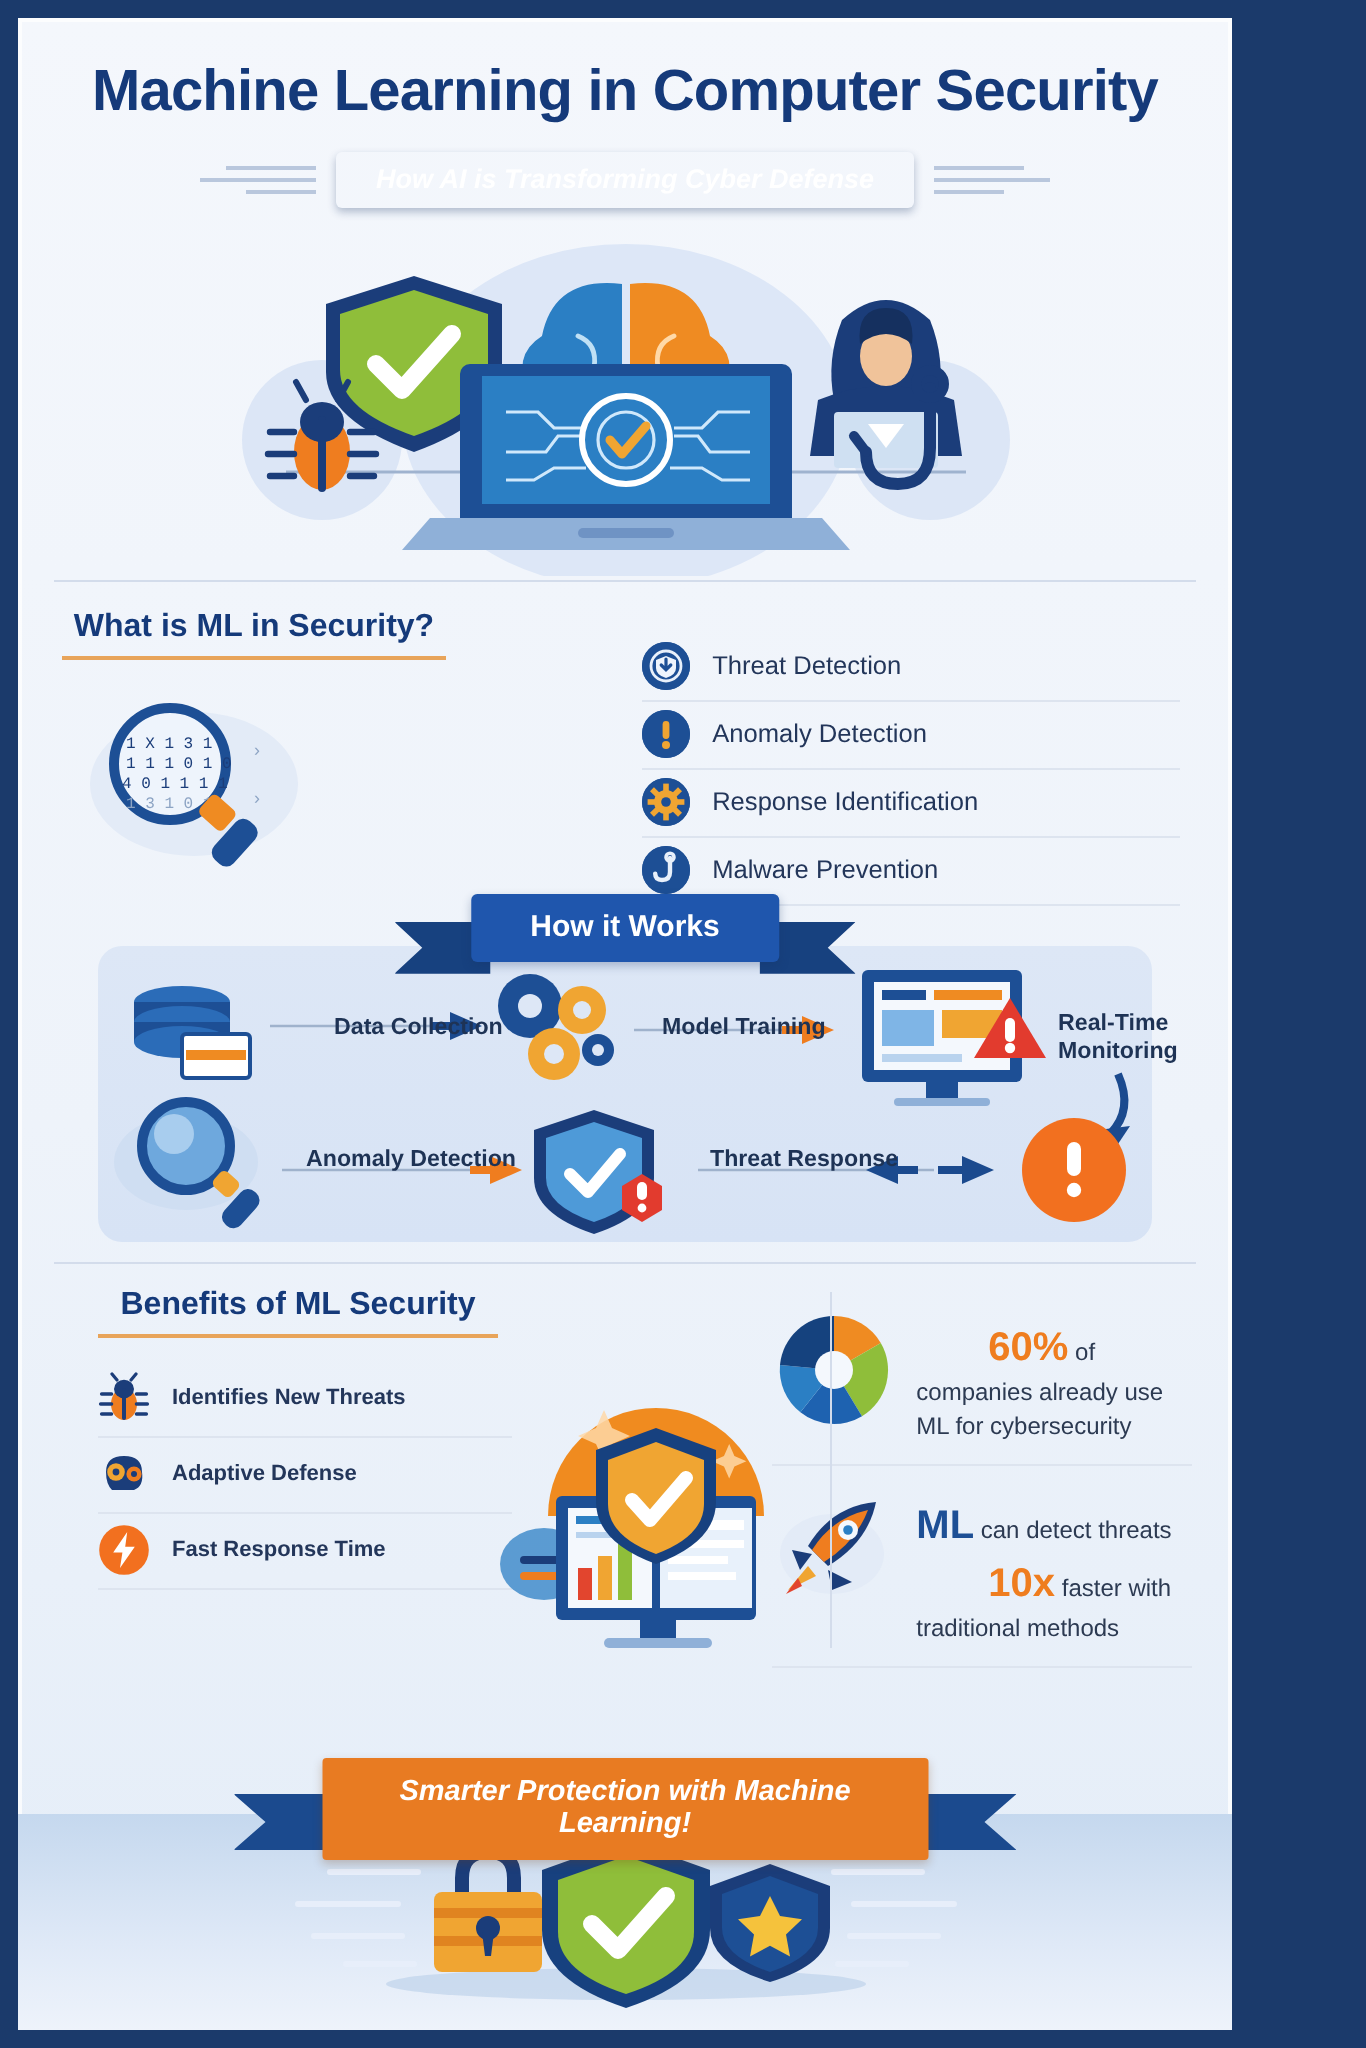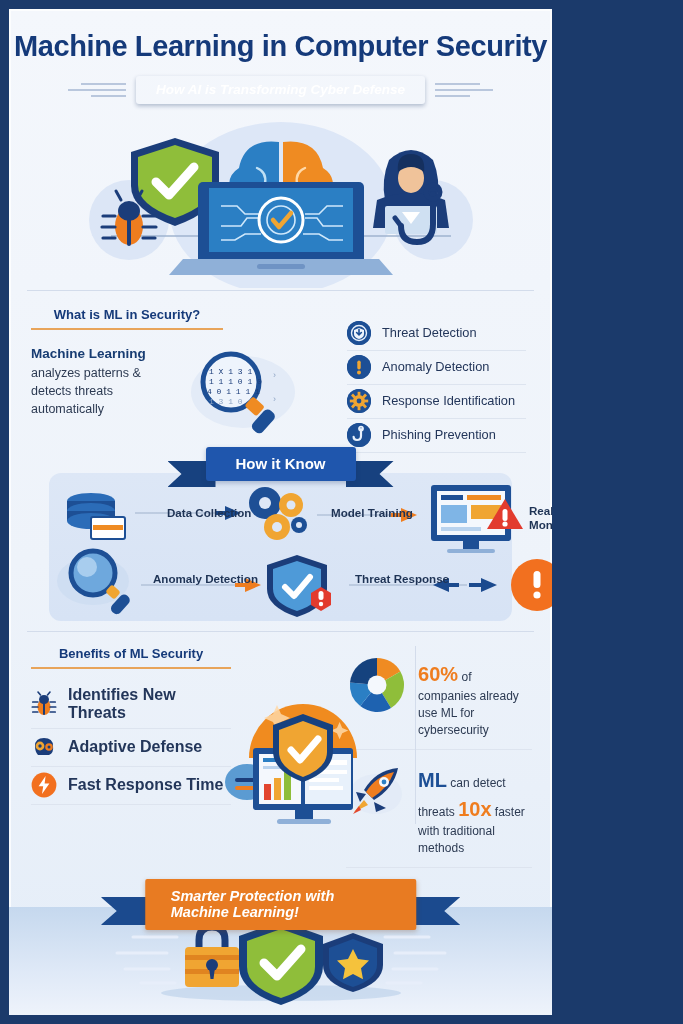--- a/index.html
+++ b/index.html
@@ -4,21 +4,21 @@
 <style>
   * { margin:0; padding:0; box-sizing:border-box; }
   body {
     width:683px; height:1024px;
     background:#1b3a6b;
     font-family:"Liberation Sans", sans-serif;
     overflow:hidden;
   }
   .poster{
     position:absolute; left:9px; top:9px;
-    width:543px; height:1006px;
+    width:607px; height:1006px;
     background:linear-gradient(180deg,#f4f7fc 0%,#eef3fa 55%,#e4edf8 100%);
     overflow:hidden;
   }
   .inner-edge{
     position:absolute; inset:0;
     box-shadow: inset 0 0 0 2px rgba(255,255,255,.75);
     pointer-events:none;
   }
 
   
@@ -46,21 +46,21 @@
   
   .hero{ position:relative; height:182px; margin-top:4px; }
   .hero svg{ position:absolute; left:50%; top:0; transform:translateX(-50%); }
 
   
   .hr{ height:1px; background:#d3dceb; margin:0 18px; }
 
   
   .sec-head{ text-align:center; }
   .sec-head h2{
-    font-size:13px; font-weight:bold; color:#153a7a; display:inline-block;
+    font-size:16px; font-weight:bold; color:#153a7a; display:inline-block;
   }
   .sec-head .uline{ height:2px; background:#e8a45a; margin-top:5px; }
 
   
   .row1{ display:flex; padding:14px 0 0; position:relative; }
   .col-left{ width:300px; padding-left:22px; }
   .col-right{ width:365px; padding-left:40px; padding-right:26px; }
 
   .whatml-body{ display:flex; gap:6px; margin-top:14px; align-items:flex-start;}
   .whatml-text{ width:140px; font-size:12.5px; color:#2c3a52; line-height:1.42; }
@@ -90,42 +90,42 @@
   .ribbon .tail.l{ left:-38px; clip-path:polygon(0 0,100% 0,100% 100%,0 100%,14px 50%); }
   .ribbon .tail.r{ right:-38px; clip-path:polygon(0 0,100% 0,calc(100% - 14px) 50%,100% 100%,0 100%); }
 
   .flow-panel{
     position:absolute; left:40px; right:40px; top:26px; height:148px;
     background:linear-gradient(180deg,#dde7f6 0%,#d7e3f5 100%);
     border-radius:12px;
   }
 
   
-  .row2{ display:flex; position:relative; padding-top:12px; }
+  .row2{ display:flex; position:relative; padding-top:12px;padding-left:18px; }
   .col-b-left{ width:258px; padding-left:22px; }
   .mid-art{ width:148px; position:relative; }
   .col-b-right{ width:259px; padding-right:20px; }
   .vdiv{ position:absolute; left:406px; top:14px; width:1px; height:178px; background:#d3dceb; }
 
   .benlist{ margin-top:12px; }
   .benitem{ display:flex; align-items:center; gap:11px; padding:5px 0 6px; border-bottom:1px solid #dde4ef; }
-  .benitem .lbl{ font-size:16px; color:#23365a; font-weight:600; }
+  .benitem .lbl{ font-size:11px; color:#23365a; font-weight:600; }
   .ben-ico{ width:26px; height:26px; flex:0 0 26px; position:relative; }
 
   .dyk-item{ display:flex; gap:10px; align-items:flex-start; padding:10px 0 10px; border-bottom:1px solid #dde4ef; }
   .dyk-art{ width:62px; flex:0 0 62px; }
   .dyk-txt{ font-size:12px; color:#2c3a52; line-height:1.42; padding-top:6px;}
-  .big-or{ color:#ef7d1f; font-weight:bold; font-size:20px; }
+  .big-or{ color:#ef7d1f; font-weight:bold; font-size:20px;margin-left:36px; }
   .big-nv{ color:#1d4f95; font-weight:bold; font-size:20px; }
 
   
   .footer{ position:absolute; left:0; right:0; bottom:0; height:140px; }
   .foot-bg{ position:absolute; left:0; right:0; bottom:0; height:108px;
     background:linear-gradient(180deg,#c5d8ee 0%,#dfe9f7 60%,#eef3fb 100%); }
-  .foot-ribbon{ position:absolute; left:50%; transform:translateX(-50%); top:4px; z-index:6; }
+  .foot-ribbon{ position:absolute; left:50%; transform:translateX(-50%); top:4px; z-index:6;text-align:center; }
   .foot-ribbon .center{
     background:#e87b22; color:#fff; font-weight:bold; font-style:italic; font-size:14.5px;
     padding:9px 26px 10px; position:relative; z-index:2; border-radius:2px;
     box-shadow:0 2px 5px rgba(120,60,10,.25);
   }
   .foot-ribbon .tail{ position:absolute; top:18px; width:54px; height:28px; background:#1b4a8e; z-index:1; }
   .foot-ribbon .tail.l{ left:-44px; clip-path:polygon(0 0,100% 0,100% 100%,0 100%,16px 50%); }
   .foot-ribbon .tail.r{ right:-44px; clip-path:polygon(0 0,100% 0,calc(100% - 16px) 50%,100% 100%,0 100%); }
   .foot-art{ position:absolute; left:50%; transform:translateX(-50%); bottom:6px; }
 </style>
@@ -219,24 +219,20 @@
   <div class="hr"></div>
 
   <div class="row1">
 
     <div class="col-left">
       <div class="sec-head" style="width:192px;">
         <h2>What is ML in Security?</h2>
         <div class="uline"></div>
       </div>
       <div class="whatml-body">
-        <div class="whatml-text">
-          <b>Machine Learning</b>
-          <span>analyzes patterns &amp; detects threats automatically</span>
-        </div>
         <div class="whatml-art">
           <svg width="130" height="92" viewBox="0 0 130 92">
             <ellipse cx="66" cy="48" rx="52" ry="36" fill="#e3ebf7"></ellipse>
             <circle cx="54" cy="38" r="28" fill="#eef4fc" stroke="#1d4f95" stroke-width="5"></circle>
             <text x="32" y="30" font-size="8" fill="#1b3d7a" font-family="'Liberation Mono',monospace">1 X 1 3 1</text>
             <text x="32" y="40" font-size="8" fill="#1b3d7a" font-family="'Liberation Mono',monospace">1 1 1 0 1 0</text>
             <text x="30" y="50" font-size="8" fill="#1b3d7a" font-family="'Liberation Mono',monospace">4 0 1 1 1 1</text>
             <text x="32" y="60" font-size="8" fill="#8da4c4" font-family="'Liberation Mono',monospace">1 3 1 0 1</text>
             <rect x="70" y="56" width="16" height="13" rx="3" transform="rotate(42 78 62)" fill="#ef8b22"></rect>
             <rect x="80" y="64" width="13" height="26" rx="5" transform="rotate(42 86 77)" fill="#1d4f95"></rect>
@@ -295,32 +291,32 @@
         </div>
 
         <div class="appitem">
           <span class="ico-circ">
             <svg width="24" height="24" viewBox="0 0 24 24">
               <circle cx="12" cy="12" r="12" fill="#1d4f95"></circle>
               <path d="M14 6 v7 q0 4 -4 4 q-3.4 0 -3.4 -3.2" stroke="#e8f0fb" stroke-width="2.2" fill="none" stroke-linecap="round"></path>
               <circle cx="14" cy="5.6" r="2" fill="none" stroke="#e8f0fb" stroke-width="1.8"></circle>
             </svg>
           </span>
-          <span class="lbl">Phishing Prevention</span>
+          <span class="lbl">Malware Prevention</span>
         </div>
 
       </div>
     </div>
   </div>
 
   <div class="how-wrap">
     <div class="ribbon">
       <span class="tail l"></span>
       <span class="tail r"></span>
-      <div class="center">How it Know</div>
+      <div class="center">How it Works</div>
     </div>
 
     <div class="flow-panel">
       <svg width="585" height="148" viewBox="0 0 585 148" style="display:block">
 
         <g>
           <ellipse cx="42" cy="28" rx="24" ry="8" fill="#2b6cb8"></ellipse>
           <rect x="18" y="28" width="48" height="10" fill="#1d4f95"></rect>
           <ellipse cx="42" cy="38" rx="24" ry="8" fill="#2b6cb8"></ellipse>
           <rect x="18" y="38" width="48" height="10" fill="#1d4f95"></rect>

